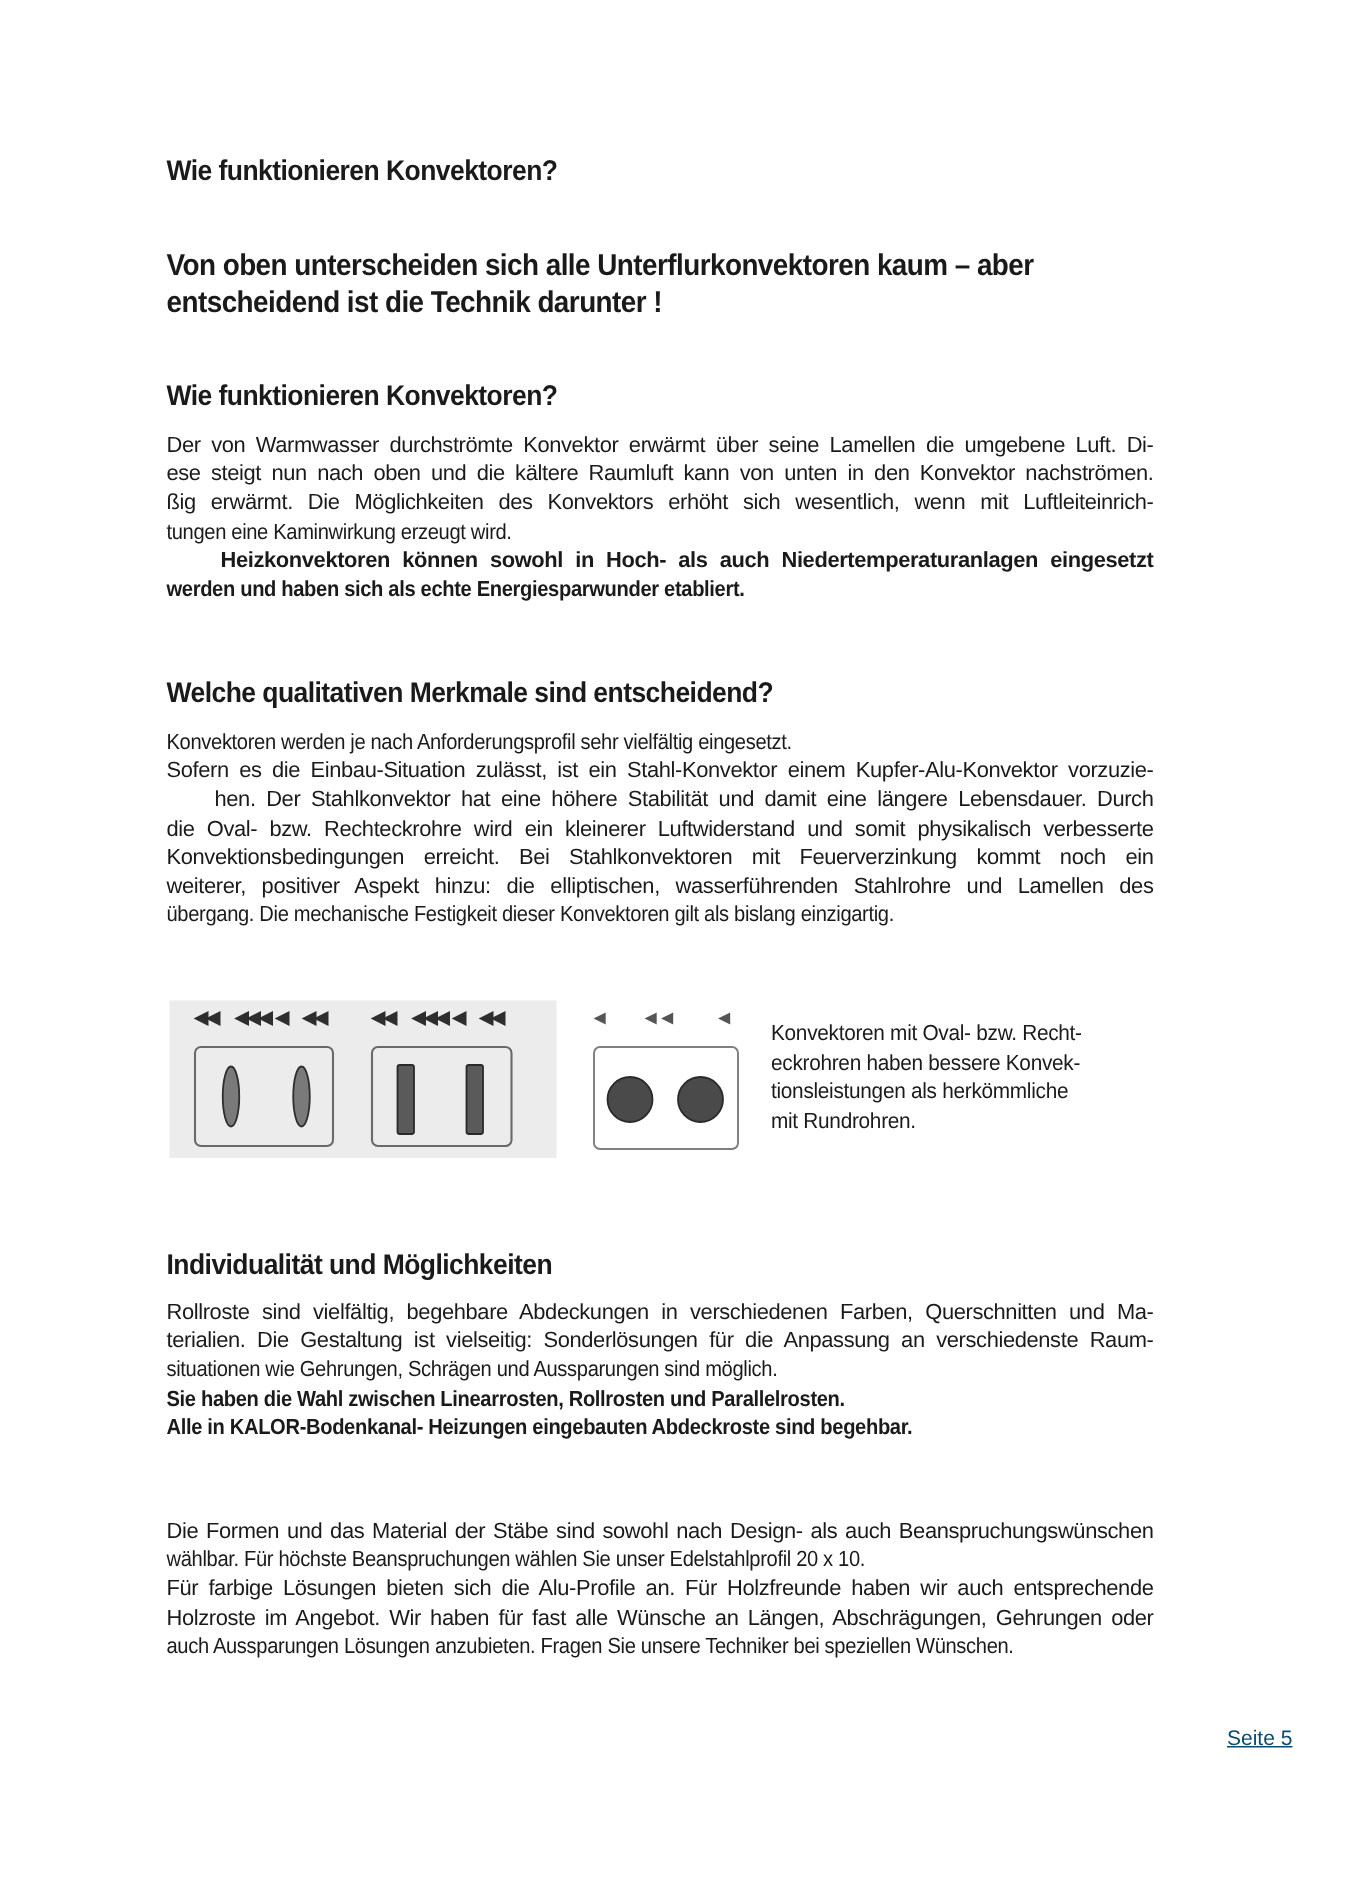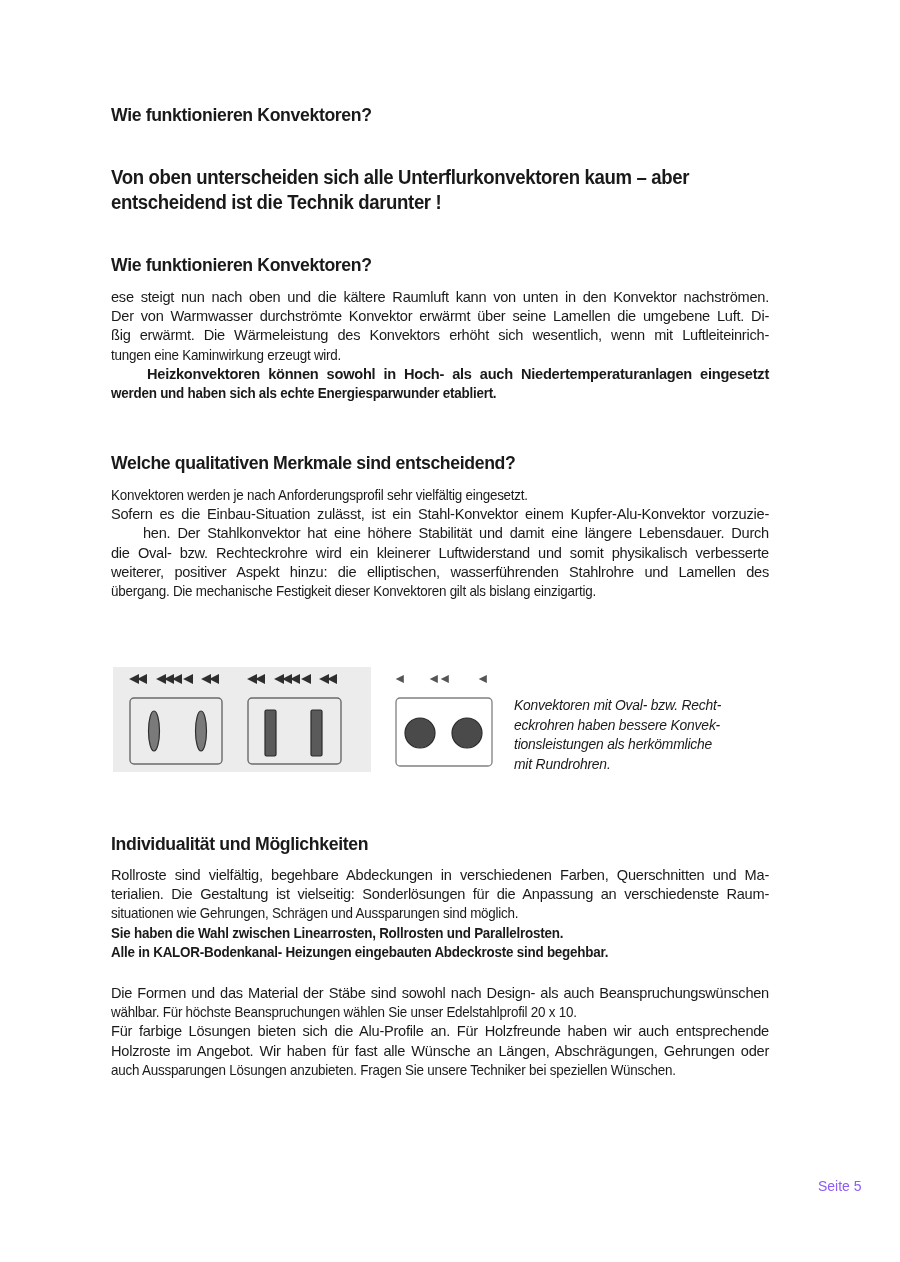--- a/index.html
+++ b/index.html
@@ -81,75 +81,76 @@
     .diagram-round {
       position: absolute;
       left: 386px;
       top: 667px;
       width: 110px;
       height: 105px;
     }
     .caption {
       position: absolute;
       left: 514px;
-      top: 696px;
+      top: 680px;
       width: 250px;
       font-size: 14.6px;
       line-height: 19.5px;
       letter-spacing: -0.2px;
-      font-style: italic;
     }
     .caption span { display: block; white-space: nowrap; }
     .page-number {
       position: absolute;
       left: 818px;
-      top: 1178px;
+      top: 1150px;
       font-size: 14px;
-      color: #8b5cf6;
+      color: #0c4a6e;
+      text-decoration: underline;
     }
   </style>
 </head>
 <body>
 
 <div class="page">
 
   <h1 class="h-title" style="top:103px;">Wie funktionieren Konvektoren?</h1>
 
   <h2 class="h-sub" style="top:165px;">Von oben unterscheiden sich alle Unterflurkonvektoren kaum – aber</h2>
   <h2 class="h-sub" style="top:190px;">entscheidend ist die Technik darunter !</h2>
 
   <h2 class="h-title" style="top:253px;">Wie funktionieren Konvektoren?</h2>
   <div class="para" style="top:288px;">
+    <span class="line" style="display: block;">Der von Warmwasser durchströmte Konvektor erwärmt über seine Lamellen die umgebene Luft. Di-</span>
     <span class="line" style="display: block;">ese steigt nun nach oben und die kältere Raumluft kann von unten in den Konvektor nachströmen.</span>
-    <span class="line" style="display: block;">Der von Warmwasser durchströmte Konvektor erwärmt über seine Lamellen die umgebene Luft. Di-</span>
-    <span class="line" style="display: block;">ßig erwärmt. Die Wärmeleistung des Konvektors erhöht sich wesentlich, wenn mit Luftleiteinrich-</span>
+    <span class="line" style="display: block;">ßig erwärmt. Die Möglichkeiten des Konvektors erhöht sich wesentlich, wenn mit Luftleiteinrich-</span>
     <span class="line last" style="display: block; transform: scaleX(0.92); transform-origin: left center;">tungen eine Kaminwirkung erzeugt wird.</span>
     <span class="line bold" style="display: block; margin-left: 36px;">Heizkonvektoren können sowohl in Hoch- als auch Niedertemperaturanlagen eingesetzt</span>
     <span class="line bold last" style="display: block; transform: scaleX(0.92); transform-origin: left center;">werden und haben sich als echte Energiesparwunder etabliert.</span>
   </div>
 
   <h2 class="h-title" style="top:451px;">Welche qualitativen Merkmale sind entscheidend?</h2>
   <div class="para" style="top:486px;">
     <span class="line last" style="display: block; transform: scaleX(0.92); transform-origin: left center;">Konvektoren werden je nach Anforderungsprofil sehr vielfältig eingesetzt.</span>
     <span class="line" style="display: block;">Sofern es die Einbau-Situation zulässt, ist ein Stahl-Konvektor einem Kupfer-Alu-Konvektor vorzuzie-</span>
     <span class="line" style="display: block; margin-left: 32px;">hen. Der Stahlkonvektor hat eine höhere Stabilität und damit eine längere Lebensdauer. Durch</span>
     <span class="line" style="display: block;">die Oval- bzw. Rechteckrohre wird ein kleinerer Luftwiderstand und somit physikalisch verbesserte</span>
+    <span class="line" style="display: block;">Konvektionsbedingungen erreicht. Bei Stahlkonvektoren mit Feuerverzinkung kommt noch ein</span>
     <span class="line" style="display: block;">weiterer, positiver Aspekt hinzu: die elliptischen, wasserführenden Stahlrohre und Lamellen des</span>
     <span class="line last" style="display: block; transform: scaleX(0.92); transform-origin: left center;">übergang. Die mechanische Festigkeit dieser Konvektoren gilt als bislang einzigartig.</span>
   </div>
 
   <h2 class="h-title" style="top:832px;">Individualität und Möglichkeiten</h2>
   <div class="para" style="top:866px;">
     <span class="line" style="display: block;">Rollroste sind vielfältig, begehbare Abdeckungen in verschiedenen Farben, Querschnitten und Ma-</span>
     <span class="line" style="display: block;">terialien.  Die Gestaltung ist vielseitig: Sonderlösungen für die Anpassung an verschiedenste Raum-</span>
     <span class="line last" style="display: block; transform: scaleX(0.92); transform-origin: left center;">situationen wie Gehrungen, Schrägen und Aussparungen sind möglich.</span>
     <span class="line bold last" style="display: block; transform: scaleX(0.92); transform-origin: left center;">Sie haben die Wahl zwischen Linearrosten, Rollrosten und Parallelrosten.</span>
     <span class="line bold last" style="display: block; transform: scaleX(0.92); transform-origin: left center;">Alle in KALOR-Bodenkanal- Heizungen eingebauten Abdeckroste sind begehbar.</span>
   </div>
-  <div class="para" style="top:984px;">
+  <div class="para" style="top:1012px;">
     <span class="line" style="display: block;">Die Formen und das Material der Stäbe sind sowohl nach Design- als auch Beanspruchungswünschen</span>
     <span class="line last" style="display: block; transform: scaleX(0.92); transform-origin: left center;">wählbar. Für höchste Beanspruchungen wählen Sie unser Edelstahlprofil 20 x 10.</span>
     <span class="line" style="display: block;">Für farbige Lösungen bieten sich die Alu-Profile an. Für Holzfreunde haben wir auch entsprechende</span>
     <span class="line" style="display: block;">Holzroste im Angebot. Wir haben für fast alle Wünsche an Längen, Abschrägungen, Gehrungen oder</span>
     <span class="line last" style="display: block; transform: scaleX(0.92); transform-origin: left center;">auch Aussparungen Lösungen anzubieten. Fragen Sie unsere Techniker bei speziellen Wünschen.</span>
   </div>
 </div>
 
 <div class="diagram-panel">
   <svg width="258" height="105" viewBox="0 0 258 105" xmlns="http://www.w3.org/2000/svg">

